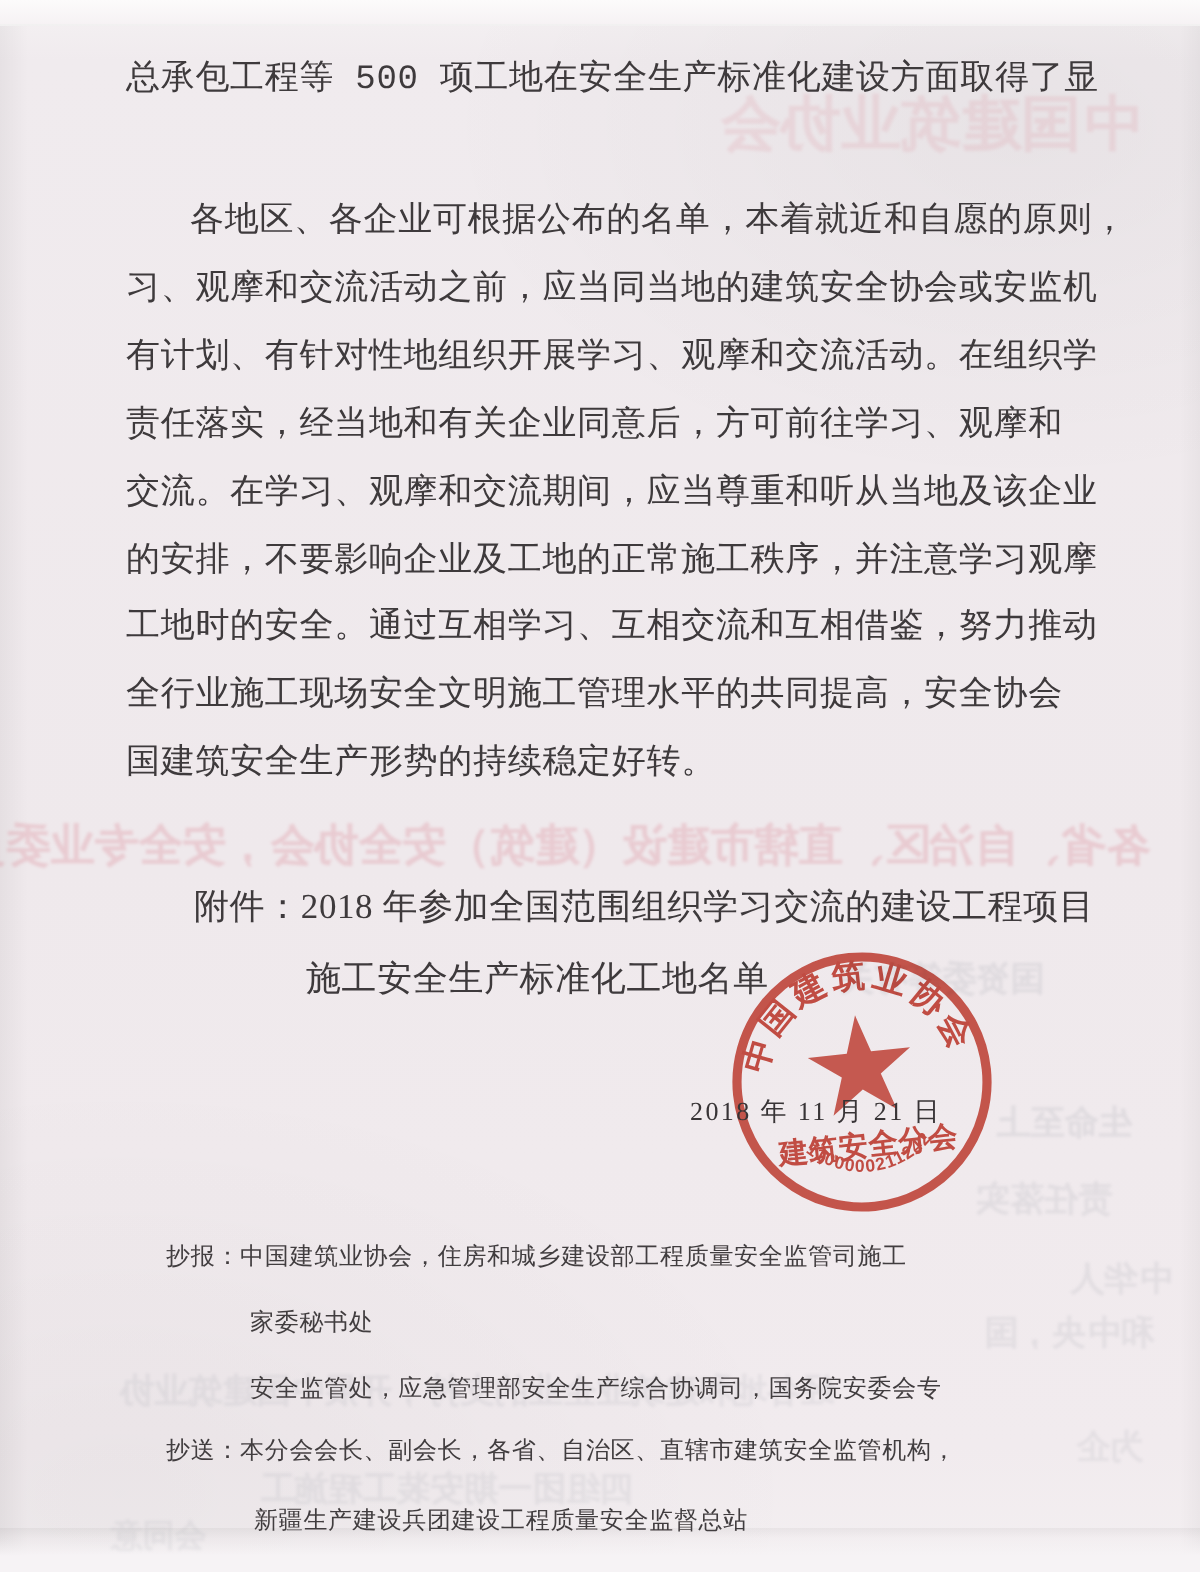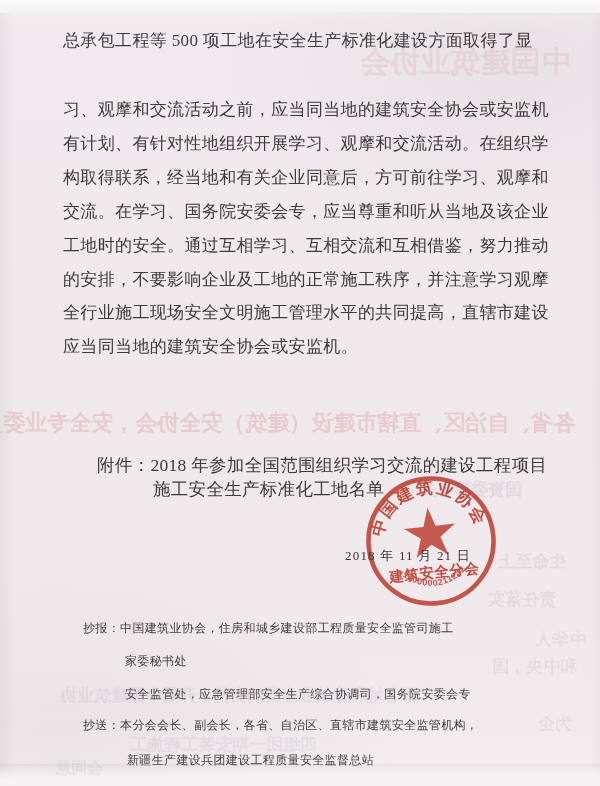--- a/index.html
+++ b/index.html
@@ -12,25 +12,25 @@
       radial-gradient(420px 260px at 85% 8%, rgba(0,0,0,0.035), rgba(0,0,0,0) 70%),
       radial-gradient(500px 300px at 10% 95%, rgba(0,0,0,0.03), rgba(0,0,0,0) 70%),
       linear-gradient(90deg, rgba(0,0,0,0.045) 0px, rgba(0,0,0,0) 14px),
       linear-gradient(270deg, rgba(0,0,0,0.03) 0px, rgba(0,0,0,0) 10px),
       linear-gradient(180deg, #fbf9fa 0px, #f3eff1 12px, #f0ebee 30px, #efe9ec 55%, #f1ebee 92%, #f3eff1 100%);
     color:#3e3a3c;
   }
   .abs{position:absolute;}
   .txt{white-space:nowrap; letter-spacing:0.35px;}
   .bodyblock{font-size:17px; letter-spacing:0.35px;}
-  #p1{left:63px; top:25px; line-height:31px;}
+  #p1{left:63px; top:25px; line-height:31px;font-family:Liberation Mono, monospace;}
   #p2{left:63px; top:93px; line-height:33.9px;}
   #p2 .first{text-indent:32px;}
   .attline{font-size:17.5px; letter-spacing:0.3px;}
-  #att1{left:97px; top:441px;margin-top:12px;}
+  #att1{left:97px; top:441px;}
   #att2{left:153px; top:477px;}
   #dateline{left:345px; top:547px; font-size:13px; letter-spacing:1.2px; color:#383436; z-index:6;}
   .ccblock{font-size:12px; letter-spacing:0.2px; color:#413d3f;}
   #ccr{left:83px; top:612px; line-height:33px;}
   #ccs{left:83px; top:708px; line-height:35px;}
   .ccblock .cont{margin-left:42px;}
   #ccs .cont{margin-left:44px;}
 
   
   #seal{left:361px; top:471px; width:140px; height:140px; z-index:5;
@@ -79,28 +79,29 @@
   <div id="bt-g6" class="bt gray">经各地和建筑业企业的支持，开展中国建筑业协</div>
   <div id="bt-g7" class="bt gray">为企</div>
   <div id="bt-g8" class="bt gray">四组团一期安装工程施工</div>
   <div id="bt-g9" class="bt gray">会同意</div>
 
   <div id="p1" class="abs bodyblock">
     <div class="txt">总承包工程等 500 项工地在安全生产标准化建设方面取得了显</div>
   </div>
 
   <div id="p2" class="abs bodyblock">
+    <div class="txt first">各地区、各企业可根据公布的名单，本着就近和自愿的原则，</div>
     <div class="txt">习、观摩和交流活动之前，应当同当地的建筑安全协会或安监机</div>
     <div class="txt">有计划、有针对性地组织开展学习、观摩和交流活动。在组织学</div>
-    <div class="txt">构取得联系，经当地和有关企业同意后，方可前往学习、观摩和</div>
-    <div class="txt">交流。在学习、国务院安委会专，应当尊重和听从当地及该企业</div>
+    <div class="txt">责任落实，经当地和有关企业同意后，方可前往学习、观摩和</div>
+    <div class="txt">交流。在学习、观摩和交流期间，应当尊重和听从当地及该企业</div>
+    <div class="txt">的安排，不要影响企业及工地的正常施工秩序，并注意学习观摩</div>
     <div class="txt">工地时的安全。通过互相学习、互相交流和互相借鉴，努力推动</div>
-    <div class="txt">的安排，不要影响企业及工地的正常施工秩序，并注意学习观摩</div>
-    <div class="txt">全行业施工现场安全文明施工管理水平的共同提高，直辖市建设</div>
-    <div class="txt">应当同当地的建筑安全协会或安监机。</div>
+    <div class="txt">全行业施工现场安全文明施工管理水平的共同提高，安全协会</div>
+    <div class="txt">国建筑安全生产形势的持续稳定好转。</div>
   </div>
 
   <div id="att1" class="abs attline txt">附件：2018 年参加全国范围组织学习交流的建设工程项目</div>
   <div id="att2" class="abs attline txt">施工安全生产标准化工地名单</div>
 
   <div id="dateline" class="abs txt">2018 年 11 月 21 日</div>
 
   <svg id="seal" class="abs" viewBox="0 0 140 140" width="140" height="140" aria-hidden="true">
     <circle cx="70" cy="70" r="62.5" fill="none" stroke="#c53527" stroke-width="4.6" opacity="0.95"></circle>
     <polygon fill="#c53527" opacity="0.92" points="70,36.5 76.1,55.2 95.7,55.2 79.8,66.7 85.9,85.3 70,73.8 54.1,85.3 60.2,66.7 44.3,55.2 63.9,55.2"></polygon>

